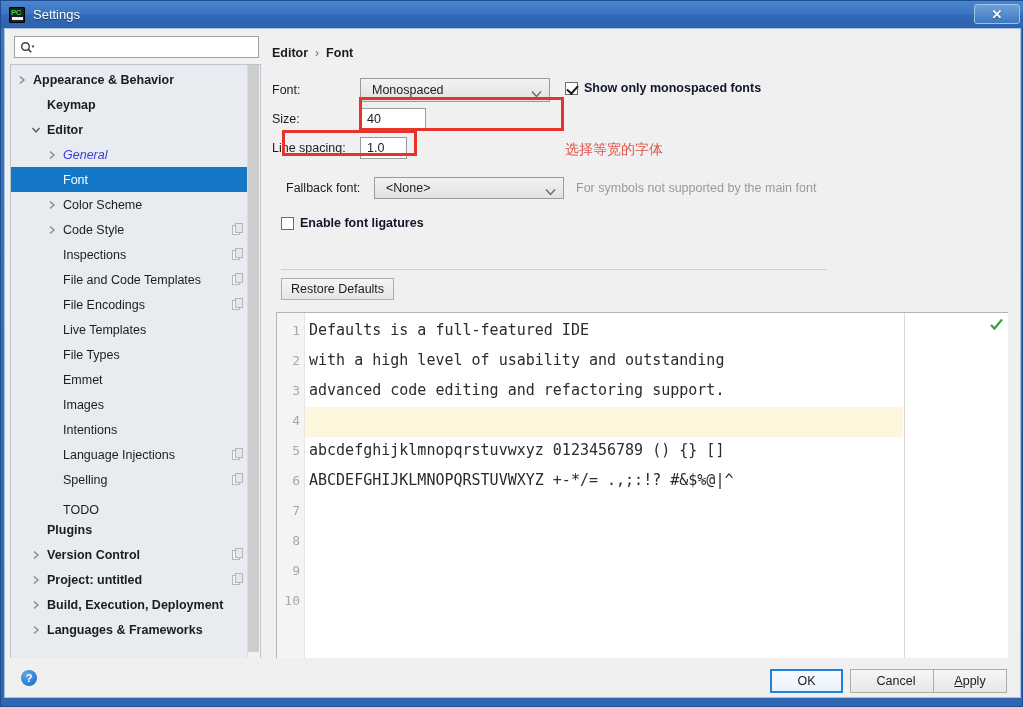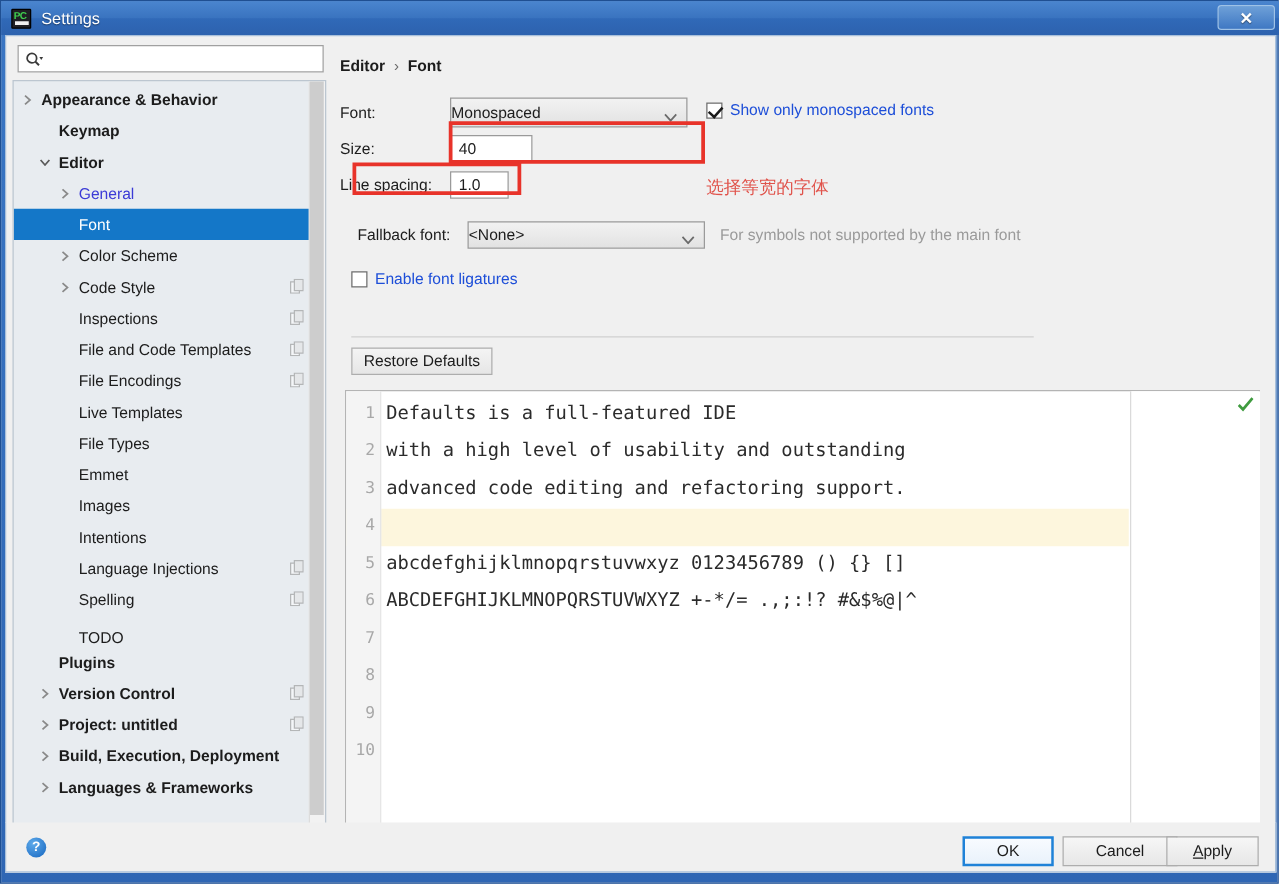--- a/index.html
+++ b/index.html
@@ -102,21 +102,21 @@
     position: relative;
     height: 25px;
     display: flex; align-items: center;
     font-size: 12.5px;
     color: #1c1c1c;
     cursor: pointer;
     white-space: nowrap;
   }
   .tree-item.bold { font-weight: bold; }
   .tree-item.selected { background: #1477c8; color: #ffffff; }
-  .tree-item.link { color: #3b3bd6; }
+  .tree-item.link { color: #3b3bd6; font-style: italic; }
   .arrow {
     position: absolute;
     width: 12px; height: 12px;
     display: flex; align-items: center; justify-content: center;
     color: #7a7a7a; font-size: 11px;
   }
   .arrow svg { display: block; }
   .tree-label { display: block; }
   .copy-badge {
     position: absolute; right: 12px; top: 6px;
@@ -149,21 +149,21 @@
   .field-label { font-size: 12.5px; color: #1c1c1c; }
 
   .combo {
     position: relative;
     background: linear-gradient(to bottom, #f2f2f2, #e2e2e2);
     border: 1px solid #9a9a9a;
     display: flex; align-items: center;
     font-size: 12.5px; color: #1c1c1c;
     cursor: pointer;
   }
-  .combo .val { margin-left: 0; }
+  .combo .val { margin-left: 11px; }
   .combo .chev {
     position: absolute; right: 7px; top: 50%;
     transform: translateY(-50%);
     width: 11px; height: 7px;
   }
   .textfield {
     background: #ffffff;
     border: 1px solid #9a9a9a;
     font-size: 12.5px; color: #1c1c1c;
     display: flex; align-items: center;
@@ -177,21 +177,21 @@
     position: relative; flex: none;
   }
   .checkbox.checked::after {
     content: "";
     position: absolute; left: 3px; top: 0px;
     width: 5px; height: 9px;
     border: solid #1a1a1a;
     border-width: 0 2px 2px 0;
     transform: rotate(42deg);
   }
-  .cb-label { font-size: 12.5px; color: #1d4ed8; }
+  .cb-label { font-size: 12.5px; color: #0f172a; font-weight: bold; }
 
   .hint { font-size: 12.5px; color: #9a9a9a; }
 
   #divider {
     position: absolute; left: 276px; top: 240px;
     width: 546px; height: 1px; background: #d0d0d0;
   }
 
   #restore-btn {
     position: absolute; left: 276px; top: 249px;

